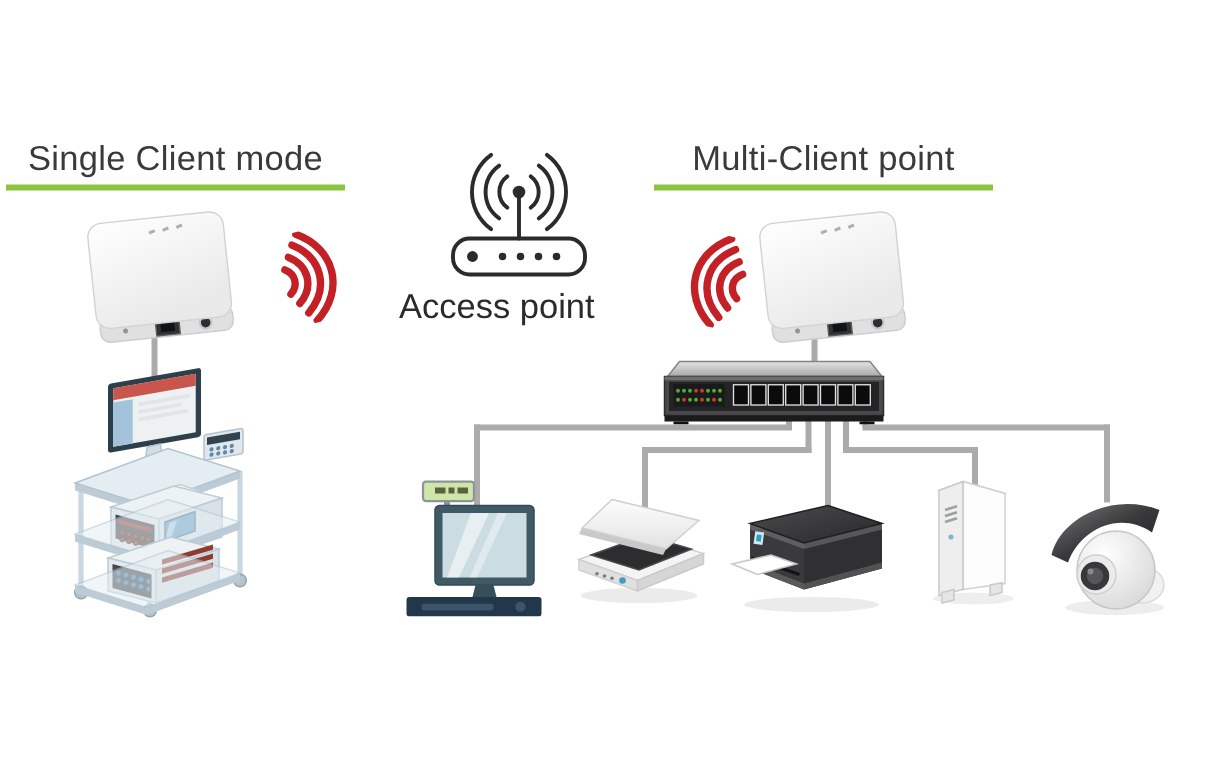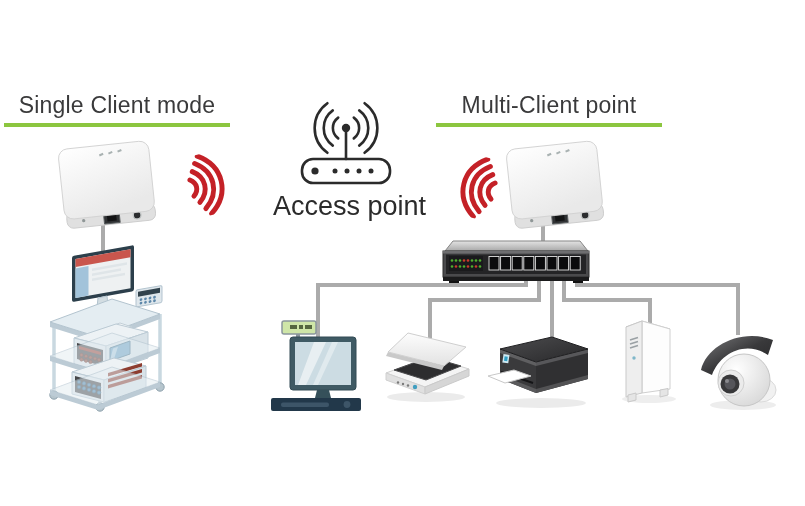--- a/index.html
+++ b/index.html
@@ -6,21 +6,21 @@
   #stage{
     position:relative;width:805px;height:506px;background:#ffffff;overflow:hidden;
     font-family:"Liberation Sans", sans-serif;
   }
   .abs{position:absolute;}
   .mode-title{
     width:226px;text-align:center;font-size:23px;font-weight:400;color:#3a3a3b;
     letter-spacing:0.2px;white-space:nowrap;
   }
   .mode-underline{width:226px;height:4px;background:#8cc63f;}
-  .ap-label{width:160px;text-align:right;font-size:27px;color:#2b2b2b;}
+  .ap-label{width:160px;text-align:left;font-size:23px;color:#2b2b2b;}
   .cable{background:#ababab;position:absolute;z-index:1;}
   .dev{z-index:2;}
   .sw{z-index:3;}
 </style>
 </head>
 <body>
 
 <div id="stage">
 
   <div class="abs mode-title" style="left:4px;top:92px;">Single Client mode</div>

